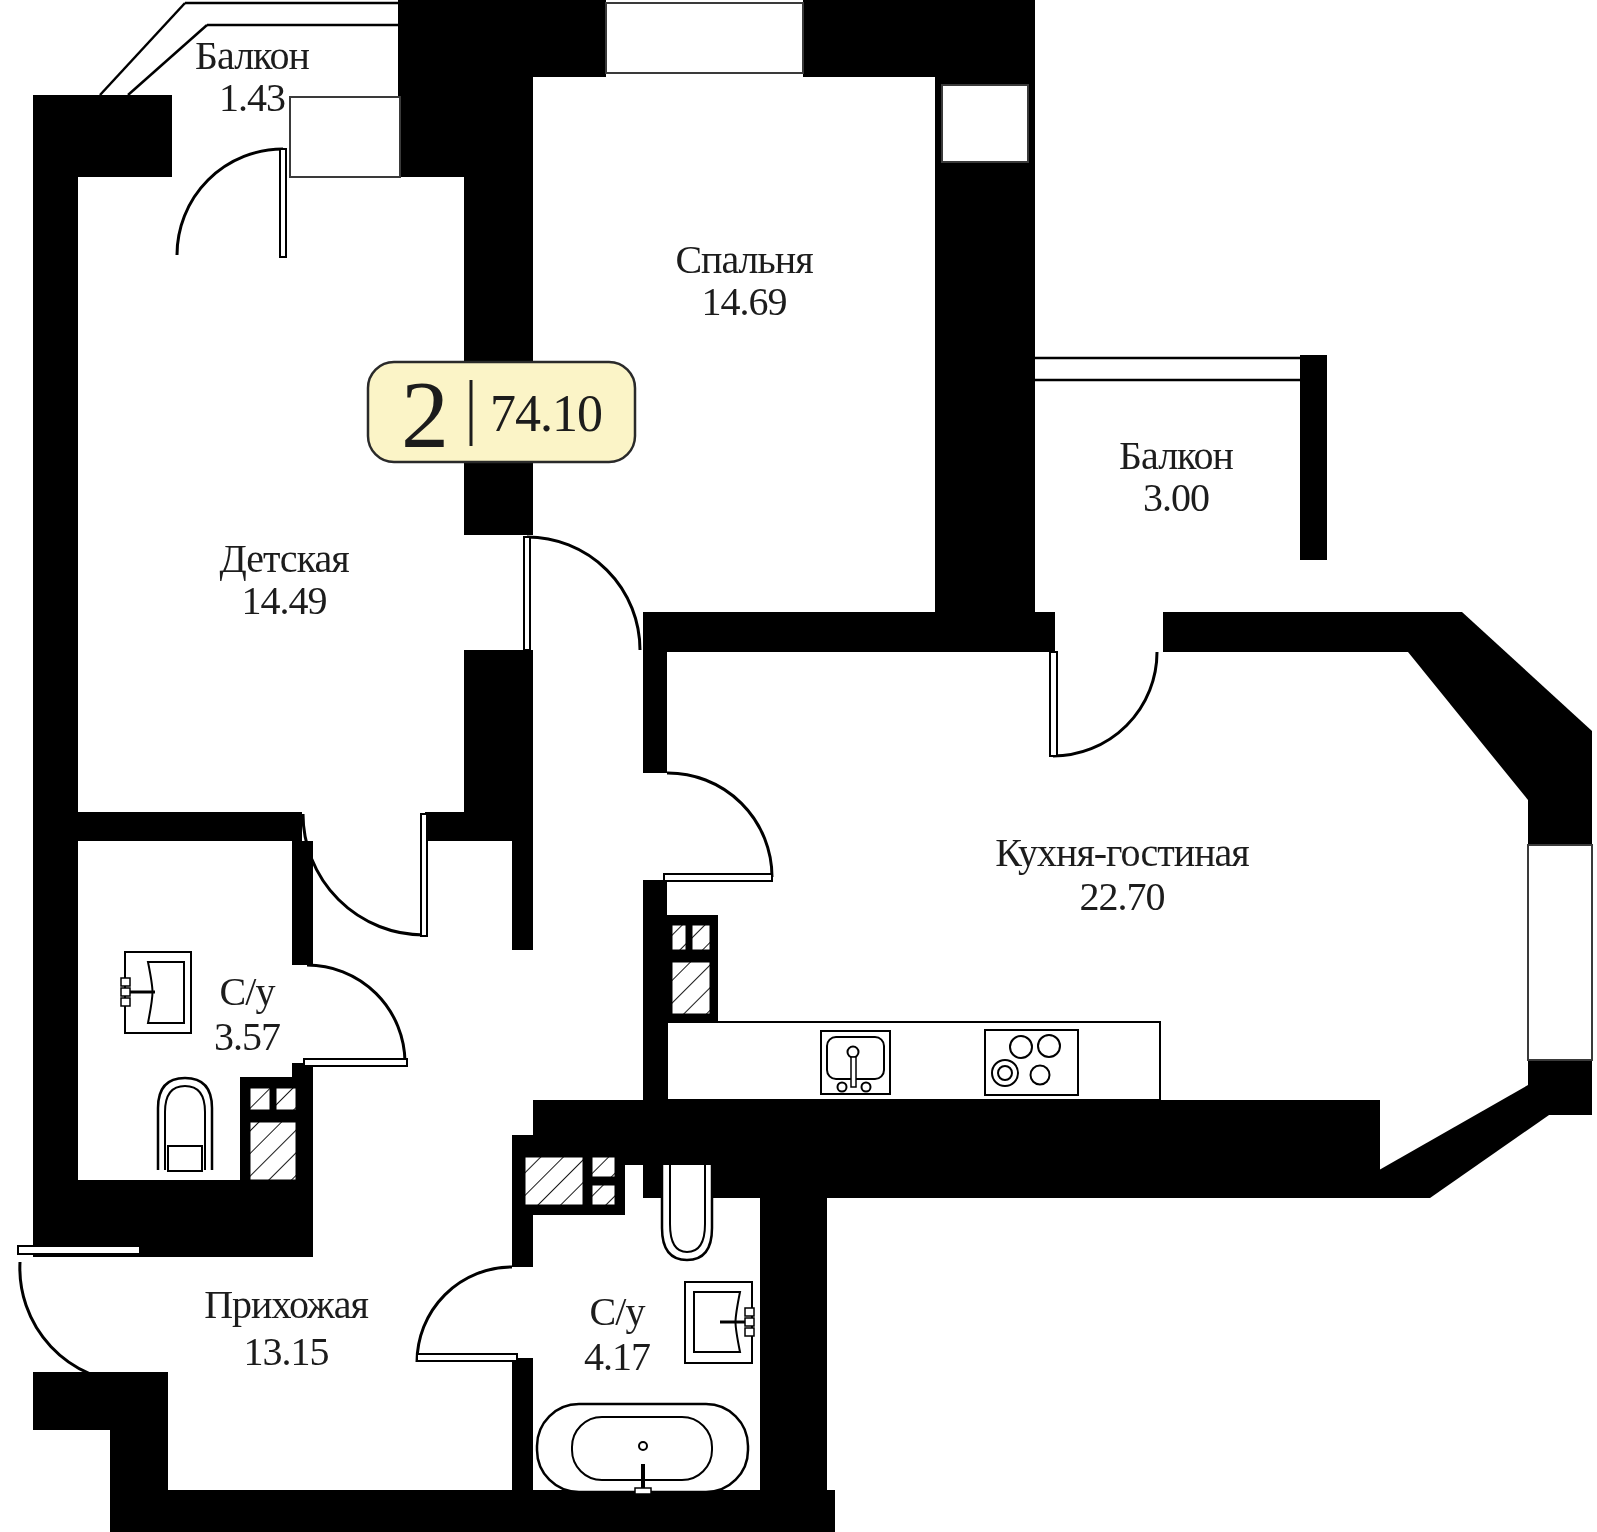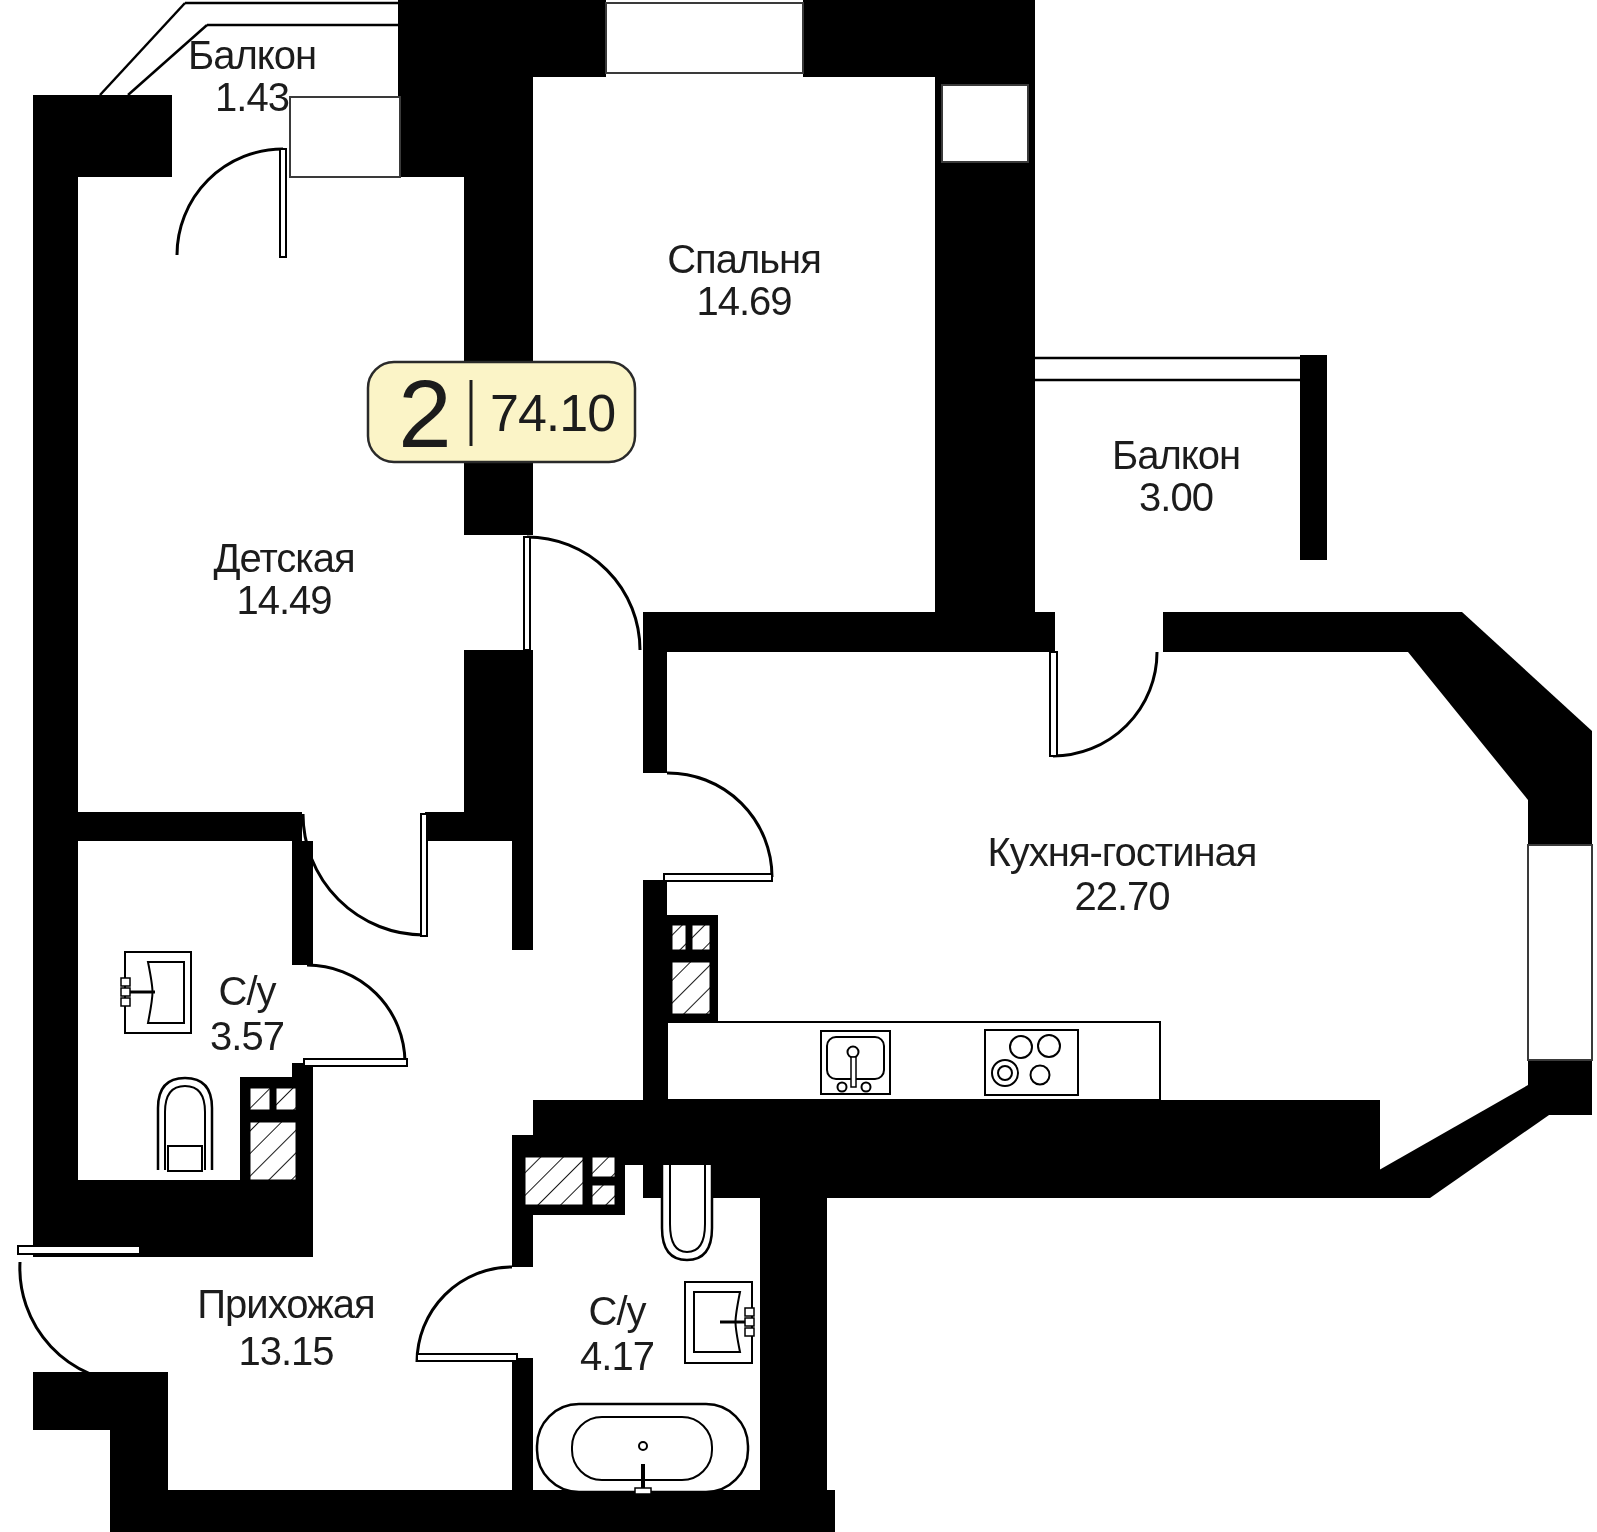--- a/index.html
+++ b/index.html
@@ -1,17 +1,17 @@
 <!DOCTYPE html>
 <html><head>
 <meta charset="utf-8">
 <style>
   html,body{margin:0;padding:0;background:#fff;}
   .plan-wrap{position:relative;width:1597px;height:1532px;background:#fff;overflow:hidden;
-             font-family:Liberation Sans, sans-serif;}
+             font-family:Liberation Serif, serif;}
   svg{position:absolute;left:0;top:0;}
   text{fill:#1c1c1c;}
   .room-label{font-size:40px;letter-spacing:-1px;}
   .room-area{font-size:40px;letter-spacing:-1px;}
   .badge-num{font-size:96px;letter-spacing:-2px;}
   .badge-area{font-size:52px;letter-spacing:-1px;}
   .wall{fill:#000;}
   .thin{stroke:#000;stroke-width:2.5;fill:none;}
   .doorarc{stroke:#000;stroke-width:3;fill:none;}
   .leaf{fill:#fff;stroke:#000;stroke-width:2;}

